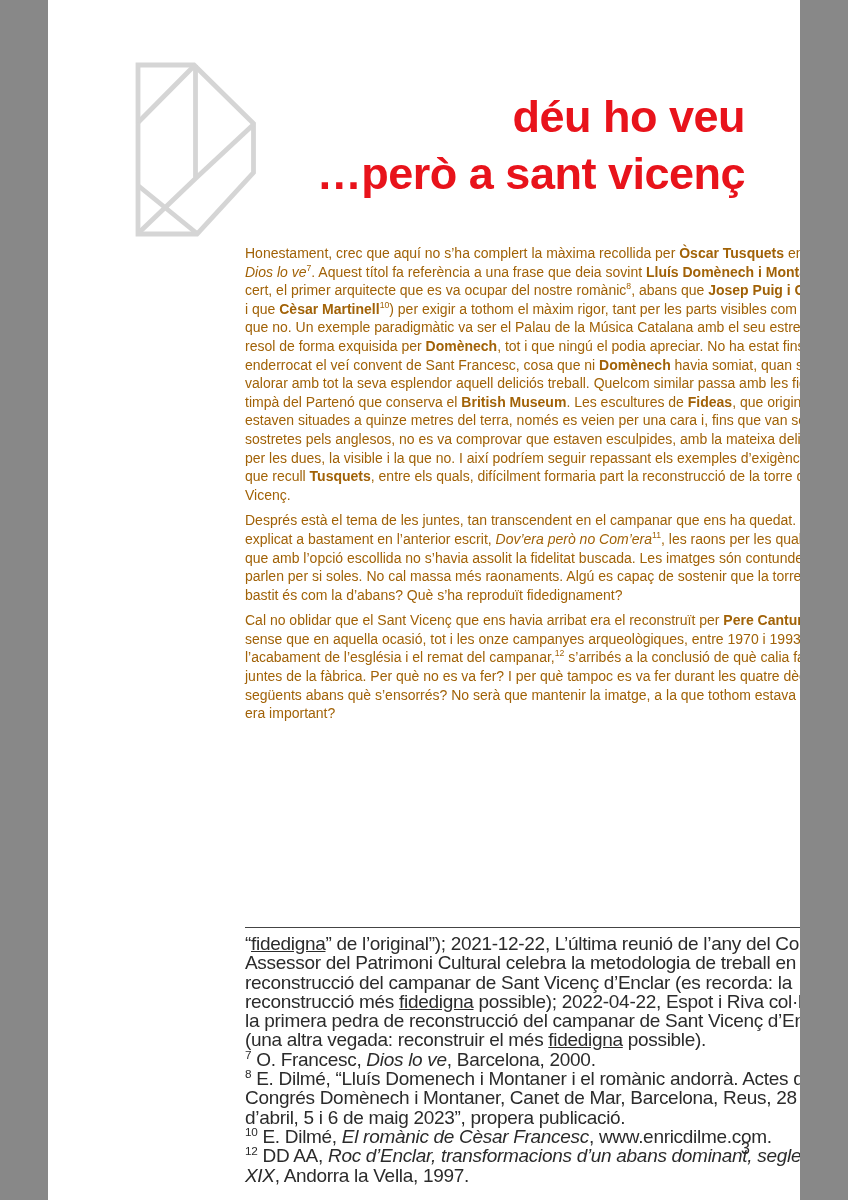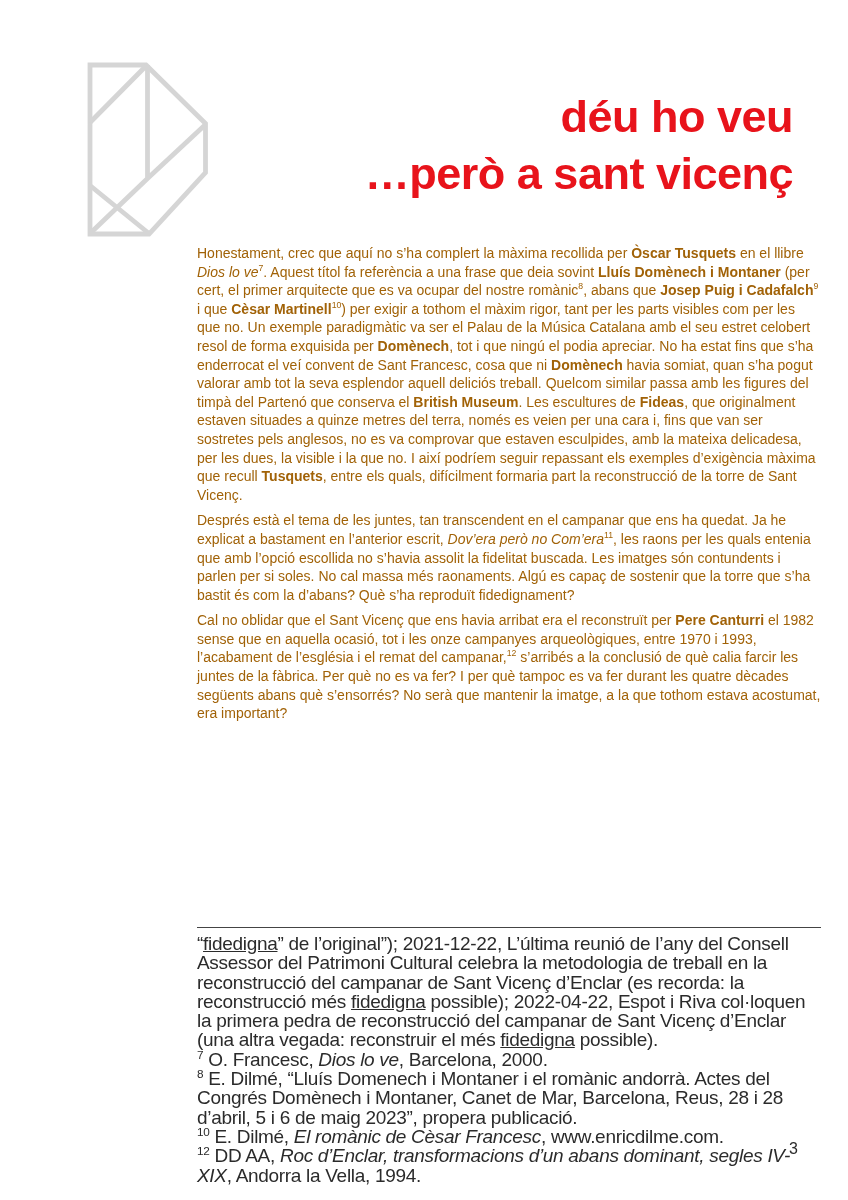--- a/index.html
+++ b/index.html
@@ -1,18 +1,18 @@
 <!DOCTYPE html>
 <html><head>
 <meta charset="utf-8">
 <style>
   html,body{margin:0;padding:0;background:#888;}
   .page{
     position:relative;
-    width:848px;height:1200px;
+    width:752px;height:1200px;
     margin:0 auto;
     background:#ffffff;
     font-family:"Liberation Sans", sans-serif;
     overflow:hidden;
   }
   .logo{position:absolute;left:86px;top:62px;width:122px;height:175px;}
   .title{
     position:absolute;top:88px;right:55px;
     text-align:right;
     font-weight:bold;
@@ -65,18 +65,18 @@
     <p><span>Honestament, crec que aquí no s’ha complert la màxima recollida per </span><span class="b">Òscar Tusquets</span><span> en el llibre </span><span class="i">Dios lo ve</span><sup>7</sup><span>. Aquest títol fa referència a una frase que deia sovint </span><span class="b">Lluís Domènech i Montaner</span><span> (per cert, el primer arquitecte que es va ocupar del nostre romànic</span><sup>8</sup><span>, abans que </span><span class="b">Josep Puig i Cadafalch</span><sup>9</sup><span> i que </span><span class="b">Cèsar Martinell</span><sup>10</sup><span>) per exigir a tothom el màxim rigor, tant per les parts visibles com per les que no. Un exemple paradigmàtic va ser el Palau de la Música Catalana amb el seu estret celobert resol de forma exquisida per </span><span class="b">Domènech</span><span>, tot i que ningú el podia apreciar. No ha estat fins que s’ha enderrocat el veí convent de Sant Francesc, cosa que ni </span><span class="b">Domènech</span><span> havia somiat, quan s’ha pogut valorar amb tot la seva esplendor aquell deliciós treball. Quelcom similar passa amb les figures del timpà del Partenó que conserva el </span><span class="b">British Museum</span><span>. Les escultures de </span><span class="b">Fideas</span><span>, que originalment estaven situades a quinze metres del terra, només es veien per una cara i, fins que van ser sostretes pels anglesos, no es va comprovar que estaven esculpides, amb la mateixa delicadesa, per les dues, la visible i la que no. I així podríem seguir repassant els exemples d’exigència màxima que recull </span><span class="b">Tusquets</span><span>, entre els quals, difícilment formaria part la reconstrucció de la torre de Sant Vicenç.</span></p>
     <p><span>Després està el tema de les juntes, tan transcendent en el campanar que ens ha quedat. Ja he explicat a bastament en l’anterior escrit, </span><span class="i">Dov’era però no Com’era</span><sup>11</sup><span>, les raons per les quals entenia que amb l’opció escollida no s’havia assolit la fidelitat buscada. Les imatges són contundents i parlen per si soles. No cal massa més raonaments. Algú es capaç de sostenir que la torre que s’ha bastit és com la d’abans? Què s’ha reproduït fidedignament?</span></p>
     <p><span>Cal no oblidar que el Sant Vicenç que ens havia arribat era el reconstruït per </span><span class="b">Pere Canturri</span><span> el 1982 sense que en aquella ocasió, tot i les onze campanyes arqueològiques, entre 1970 i 1993, l’acabament de l’església i el remat del campanar,</span><sup>12</sup><span>  s’arribés a la conclusió de què calia farcir les juntes de la fàbrica. Per què no es va fer? I per què tampoc es va fer durant les quatre dècades següents abans què s’ensorrés?  No serà que mantenir la imatge, a la que tothom estava acostumat, era important?</span></p>
   </div>
 
   <div class="footnotes">
     <p><span>“</span><span class="u">fidedigna</span><span>” de l’original”);  2021-12-22, L’última reunió de l’any del Consell Assessor del Patrimoni Cultural celebra la metodologia de treball en la reconstrucció del campanar de Sant Vicenç d’Enclar (es recorda: la reconstrucció més </span><span class="u">fidedigna</span><span> possible); 2022-04-22, Espot i Riva col·loquen la primera pedra de reconstrucció del campanar de Sant Vicenç d’Enclar (una altra vegada: reconstruir el més </span><span class="u">fidedigna</span><span> possible).</span></p>
     <p><sup>7</sup><span> O. Francesc, </span><span class="i">Dios lo ve</span><span>, Barcelona, 2000.</span></p>
     <p><sup>8</sup><span> E. Dilmé, “Lluís Domenech i Montaner i el romànic andorrà. Actes del Congrés Domènech i Montaner, Canet de Mar, Barcelona, Reus, 28 i 28 d’abril, 5 i 6 de maig 2023”, propera publicació.</span></p>
     <p><sup>10</sup><span> E. Dilmé, </span><span class="i">El romànic de Cèsar Francesc</span><span>, www.enricdilme.com.</span></p>
-    <p><sup>12</sup><span> DD AA, </span><span class="i">Roc d’Enclar, transformacions d’un abans dominant, segles IV-XIX</span><span>, Andorra la Vella, 1994.</span></p>
+    <p><sup>12</sup><span> DD AA, </span><span class="i">Roc d’Enclar, transformacions d’un abans dominant, segles IV-XIX</span><span>, Andorra la Vella, 1997.</span></p>
   </div>
 
   <div class="pagenum">3</div>
 
 </div>
 
 </body></html>

